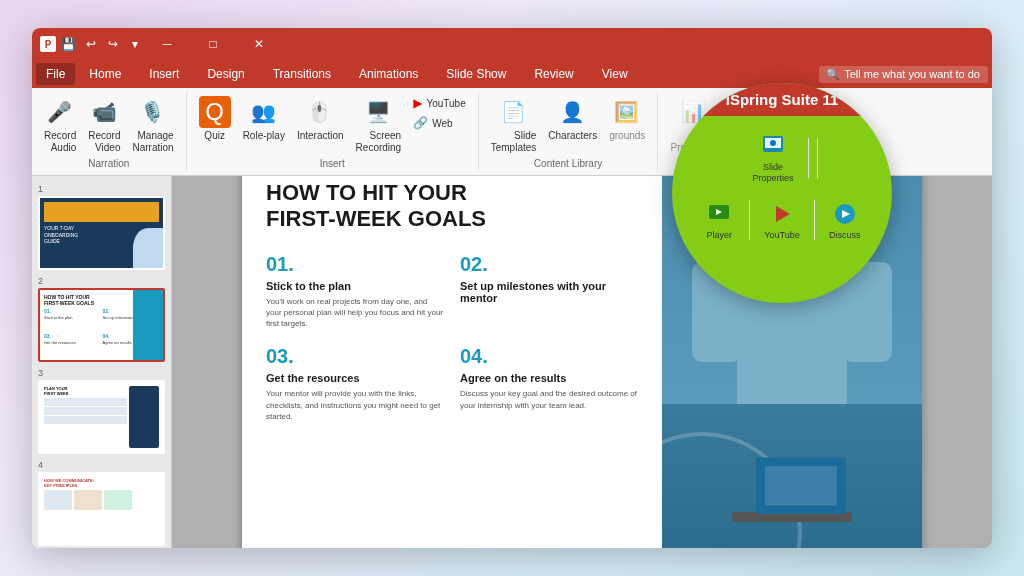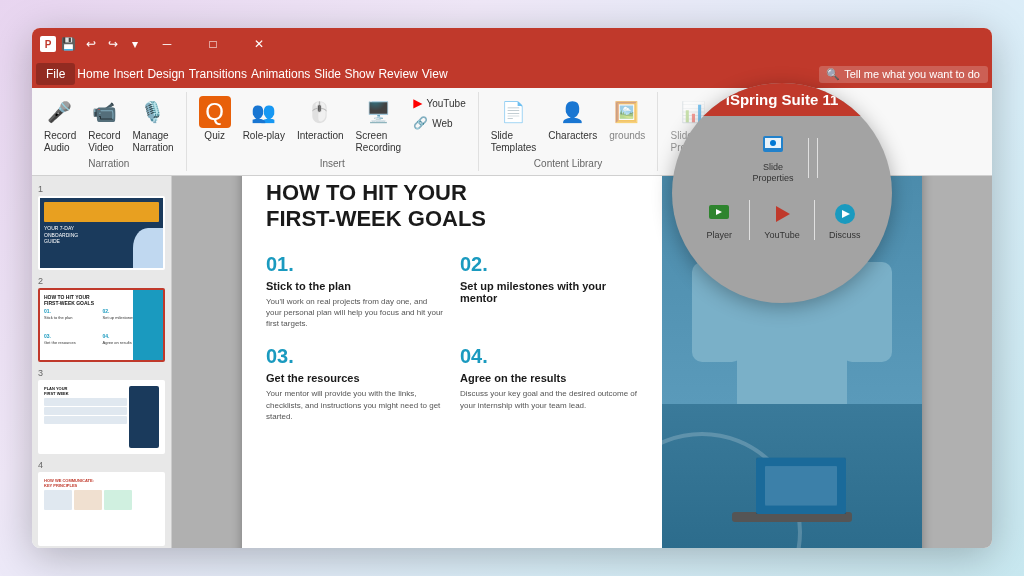--- a/index.html
+++ b/index.html
@@ -86,21 +86,21 @@
     
     .menu-bar {
       background: #c0392b;
       height: 28px;
       display: flex;
       align-items: center;
       padding: 0 4px;
       flex-shrink: 0;
     }
     .menu-item {
-      padding: 4px 2px;
+      padding: 4px 14px;
       color: #fff;
       font-size: 12px;
       cursor: pointer;
       border-radius: 3px;
     }
     .menu-item.file-btn {
       background: #922b21;
       padding: 4px 10px;
     }
     .search-box {
@@ -164,33 +164,33 @@
     .ribbon-btn .btn-icon {
       width: 32px;
       height: 32px;
       display: flex;
       align-items: center;
       justify-content: center;
       font-size: 20px;
     }
     .ribbon-btn .btn-label {
       font-size: 10px;
-      text-align: left;
+      text-align: right;
       color: #333;
       line-height: 1.2;
     }
 
     
     .ispring-popup {
       position: absolute;
       top: 55px;
       right: 100px;
       width: 220px;
       height: 220px;
-      background: #a3a3a3;
+      background: #84cc16;
       border-radius: 50%;
       box-shadow: 0 4px 20px rgba(0,0,0,0.3);
       z-index: 20;
       display: flex;
       flex-direction: column;
       align-items: center;
       justify-content: center;
       overflow: hidden;
     }
     .ispring-popup-header {

